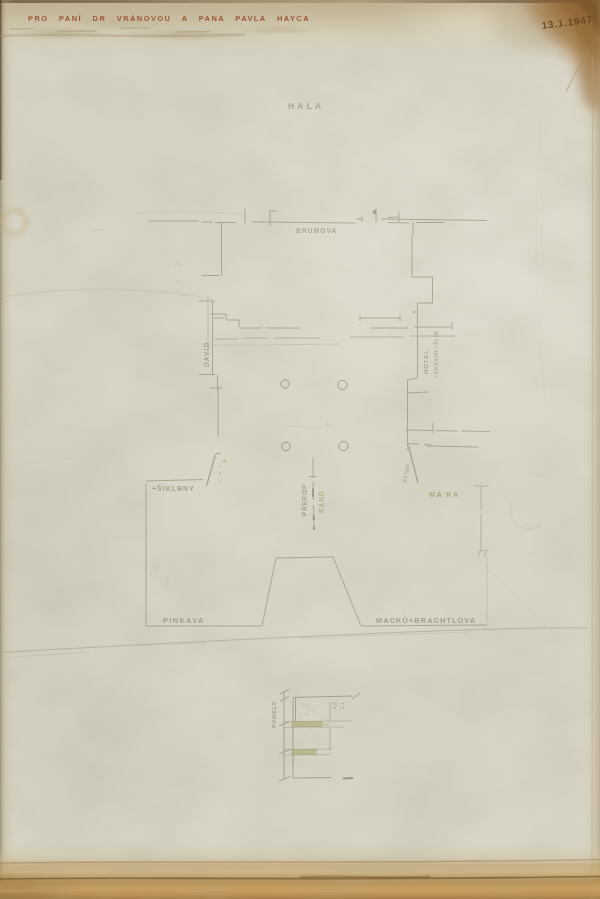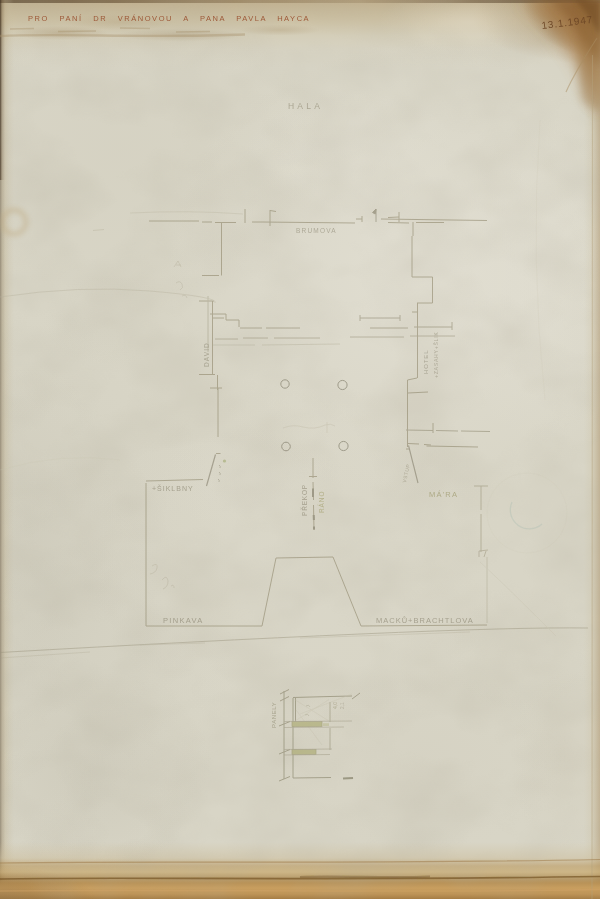--- a/index.html
+++ b/index.html
@@ -1,16 +1,16 @@
 <!DOCTYPE html>
 <html><head>
 <meta charset="utf-8">
 <style>
 html,body{margin:0;padding:0;width:600px;height:899px;overflow:hidden;background:#d8d5c6;font-family:"Liberation Sans",sans-serif;}
-#page{position:relative;width:600px;height:899px;}
+#page{position:relative;width:600px;height:899px;font-weight:bold;}
 .bg{position:absolute;left:0;top:0;width:600px;height:899px;}
 </style>
 </head>
 <body>
 <div id="page">
 
 <div class="bg" style="background:
 radial-gradient(ellipse 360px 320px at 425px 270px, rgba(227,224,212,.8), rgba(227,224,212,0) 72%),
 radial-gradient(ellipse 300px 260px at 300px 560px, rgba(219,216,202,.5), rgba(219,216,202,0) 70%),
 radial-gradient(ellipse 260px 420px at 40px 620px, rgba(200,197,182,.35), rgba(200,197,182,0) 75%),

